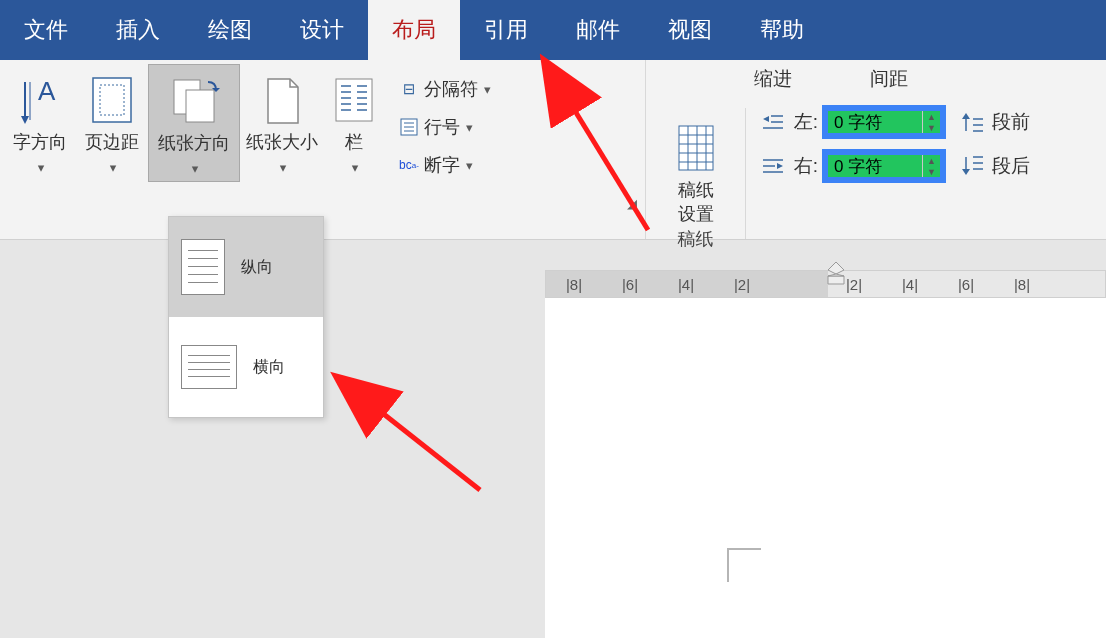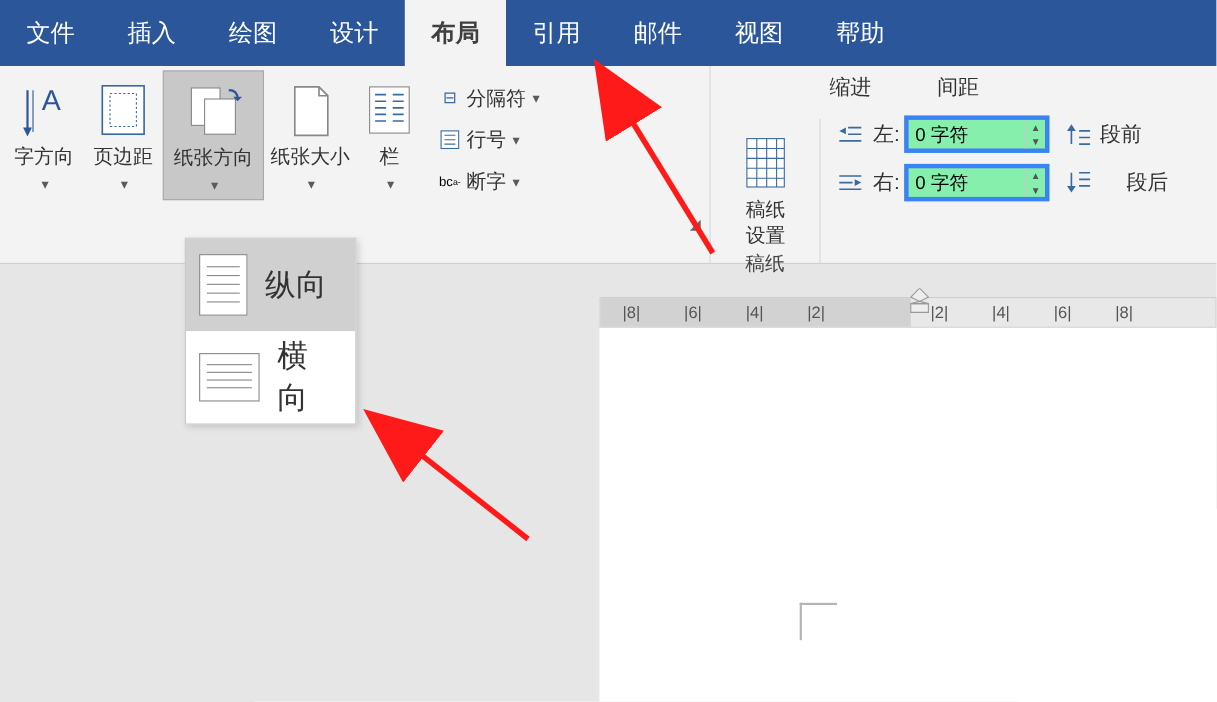--- a/index.html
+++ b/index.html
@@ -1,52 +1,52 @@
 <!DOCTYPE html>
 <html><head>
   <meta charset="utf-8">
   <style>
     * { box-sizing: border-box; margin: 0; padding: 0; font-family: "Microsoft YaHei", "SimSun", sans-serif; }
     body { width: 1106px; height: 638px; overflow: hidden; background: #fff; position: relative; }
 
     
     .tabbar { height: 60px; background: #2b579a; display: flex; align-items: stretch; color: #fff; font-size: 22px; }
     .tab { padding: 0 24px; display: flex; align-items: center; justify-content: center; cursor: pointer; white-space: nowrap; text-align: center; }
-    .tab.active { background: #f3f3f3; color: #404040; font-weight: bold; }
+    .tab.active { background: #f3f3f3; color: #b91c1c; }
 
     
     .ribbon { height: 180px; background: #f3f3f3; border-bottom: 1px solid #d0d0d0; display: flex; position: relative; }
     .group { display: flex; flex-direction: column; align-items: stretch; border-right: 1px solid #d8d8d8; padding: 4px 0 0 0; }
     .group.noline { border-right: none; }
     .group-top { flex: 1; display: flex; align-items: flex-start; padding: 0 4px; }
     .group-bot { height: 26px; text-align: center; font-size: 18px; color: #444; border-top: 1px solid transparent; padding-top: 0; }
 
     .bigbtn { display: flex; flex-direction: column; align-items: center; justify-content: flex-start; padding: 8px 6px 0 6px; cursor: pointer; min-width: 72px; }
     .bigbtn .iconarea { height: 56px; display: flex; align-items: center; justify-content: center; }
     .bigbtn .labelarea { font-size: 18px; color: #333; text-align: center; line-height: 24px; padding-top: 2px; }
     .bigbtn.highlight { background: #c8c8c8; border: 1px solid #a8a8a8; }
 
     .smallrow { display: flex; align-items: center; height: 38px; font-size: 18px; color: #333; cursor: pointer; padding: 0 6px; gap: 4px; }
     .smallrow .icon { width: 22px; height: 22px; display: inline-flex; align-items: center; justify-content: center; color: #3b6aa0; font-size: 15px; }
     .chev { font-size: 13px; color: #5a5a5a; padding-left: 2px; }
 
     
     .indent { display: flex; flex-direction: column; gap: 4px; padding: 4px 6px 0 10px; }
-    .indent-head { display: flex; gap: 60px; font-size: 19px; color: #333; padding: 2px 4px 6px 4px; }
+    .indent-head { display: flex; gap: 78px; font-size: 19px; color: #333; padding: 2px 4px 6px 4px; }
     .indent-row { display: flex; align-items: center; gap: 4px; height: 40px; }
     .indent-row .icon { width: 26px; height: 22px; display: inline-flex; align-items: center; justify-content: center; }
     .indent-row .lab { font-size: 19px; color: #333; min-width: 28px; text-align: right; }
-    .spin { display: flex; align-items: stretch; border: 4px solid #3b82f6; background: #86efac; height: 34px; gap: 12px; }
+    .spin { display: flex; align-items: stretch; border: 6px solid #3b82f6; background: #22c55e; height: 34px; }
     .spin input { border: none; outline: none; width: 94px; font-size: 17px; padding: 0 6px; background: transparent; }
     .spin .arrows { display: flex; flex-direction: column; width: 18px; border-left: 1px solid #c8c8c8; }
     .spin .arrows span { flex: 1; display: flex; align-items: center; justify-content: center; font-size: 9px; color: #555; cursor: pointer; }
 
     
     .dropdown { position: absolute; top: 216px; left: 168px; width: 156px; background: #fff; border: 1px solid #c5c5c5; box-shadow: 2px 2px 6px rgba(0,0,0,.15); z-index: 30; }
-    .ddi { display: flex; align-items: center; height: 84px; padding: 0 16px 0 12px; gap: 16px; cursor: pointer; font-size: 28px; color: #333; }
+    .ddi { display: flex; align-items: center; height: 100px; padding: 0 16px 0 12px; gap: 16px; cursor: pointer; font-size: 16px; color: #333; }
     .ddi.sel { background: #d0d0d0; }
     .thumb { width: 44px; height: 56px; border: 1px solid #888; background: #fff; position: relative; }
     .thumb.landscape { width: 56px; height: 44px; }
     .thumb .ln { position: absolute; background: #888; height: 1px; left: 6px; right: 6px; }
 
     
     .ruler { position: absolute; top: 270px; left: 545px; right: 0; height: 28px; background: #e8e8e8; border: 1px solid #cfcfcf; display: flex; align-items: center; }
     .ruler .seg { position: relative; width: 56px; text-align: center; font-size: 15px; color: #555; }
     .ruler .dark { position: absolute; left: 0; width: 282px; height: 100%; background: #d2d2d2; }
     .ruler .marker { position: absolute; top: -9px; left: 280px; z-index: 2; }
@@ -158,21 +158,21 @@
                 <rect x="1" y="1" width="16" height="16" fill="#fff" stroke="#3b6aa0"></rect>
                 <line x1="4" y1="5" x2="14" y2="5" stroke="#3b6aa0"></line>
                 <line x1="4" y1="9" x2="14" y2="9" stroke="#3b6aa0"></line>
                 <line x1="4" y1="13" x2="14" y2="13" stroke="#3b6aa0"></line>
               </svg>
           </span>
           <span>行号</span>
           <span class="chev">▾</span>
         </div>
         <div class="smallrow">
-          <span class="icon" style="font-size:12px;color:#000000;">bc<sup style="font-size:8px;">a-</sup></span>
+          <span class="icon" style="font-size:12px;color:#1d4ed8;">bc<sup style="font-size:8px;">a-</sup></span>
           <span>断字</span>
           <span class="chev">▾</span>
         </div>
       </div>
       <div style="flex:1"></div>
       <div style="align-self:flex-end;padding:0 4px 2px 0;font-size:13px;color:#666;cursor:pointer;">◢</div>
     </div>
     <div class="group-bot"></div>
   </div>
 
@@ -261,21 +261,21 @@
             <svg width="24" height="22">
                 <g stroke="#3b6aa0" stroke-width="1.5">
                   <line x1="12" y1="2" x2="22" y2="2"></line>
                   <line x1="12" y1="8" x2="22" y2="8"></line>
                   <line x1="12" y1="14" x2="22" y2="14"></line>
                 </g>
                 <line x1="5" y1="2" x2="5" y2="16" stroke="#3b6aa0" stroke-width="1.5"></line>
                 <polygon points="5,20 1,14 9,14" fill="#3b6aa0"></polygon>
               </svg>
           </span>
-          <span class="lab" style="min-width:40px;margin-left:24px;">段后</span>
+          <span class="lab" style="min-width:40px;">段后</span>
         </div>
       </div>
     </div>
   </div>
 </div>
 
 <div class="workbg"></div>
 
 <div class="dropdown">
   <div class="ddi sel">

